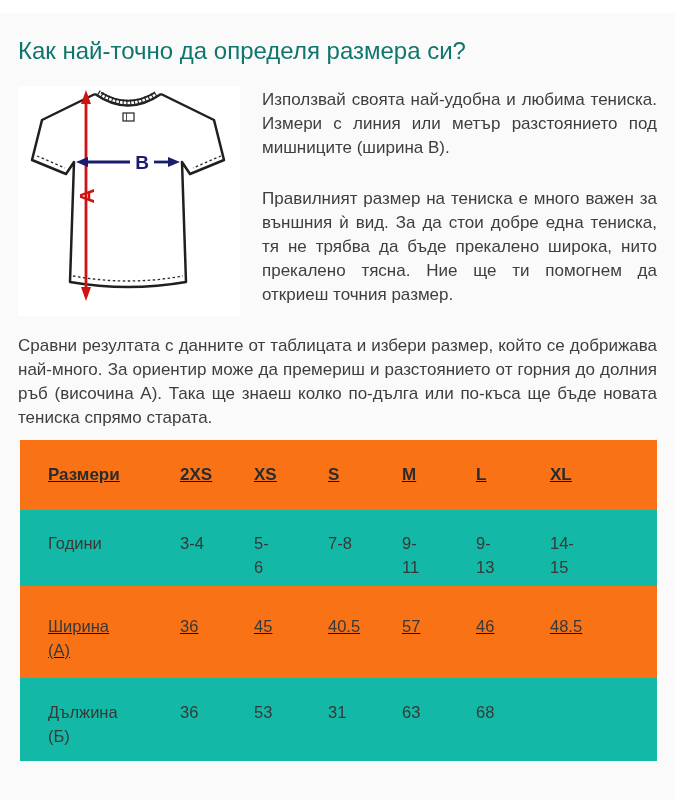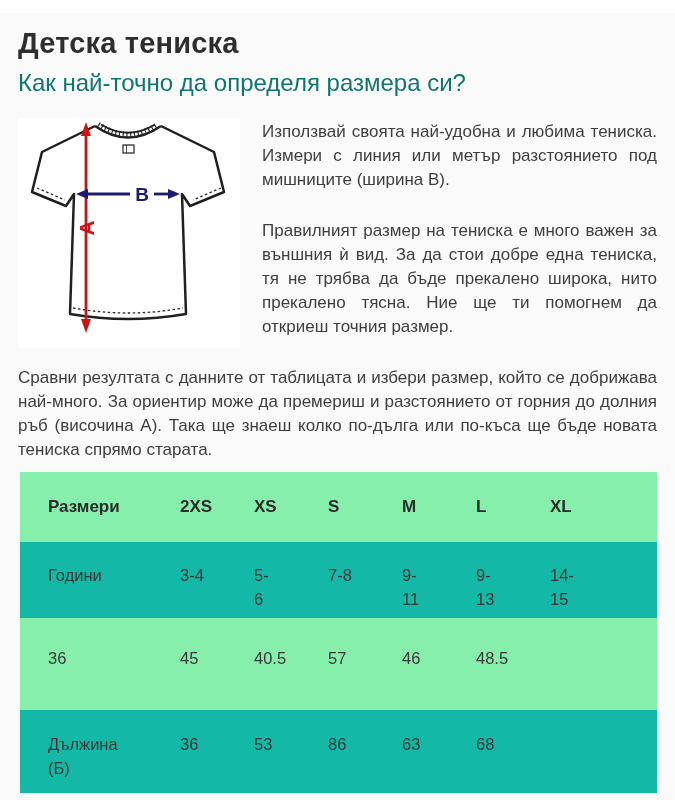--- a/index.html
+++ b/index.html
@@ -36,21 +36,21 @@
     text-align:justify;
   }
 
   .size-table { margin:10px 0 0 2px; width:637px; }
   .t-row {
     display:grid;
     grid-template-columns:132px repeat(6,74px);
     padding-left:28px;
     background:#14b8a6;
   }
-  .t-row.gray { background:#86efac; }
+  .t-row.gray { background:#f97316;text-decoration:underline; }
   .t-head { height:70px; align-items:center; }
   .t-head .cell {
     font-weight:700; font-size:17px; color:#2b2b2b;
   }
   .t-body { }
   .cell {
     font-size:16.5px; line-height:24px; color:#383838;
     white-space:pre-line;
   }
   .cell.val { }
@@ -60,21 +60,20 @@
 
   svg text { font-family:"Liberation Sans", sans-serif; }
 </style>
 </head>
 <body>
 
 <div class="top-strip"></div>
 
 <div class="content">
 
-  <h1 class="page-title">Детска тениска</h1>
   <h2 class="page-subtitle">Как най-точно да определя размера си?</h2>
 
   <div class="intro">
 
     <div class="diagram-box">
       <svg width="222" height="230" viewBox="0 0 222 230">
 
         <path d="M77,8 L24,34 L14,74 L48,88 L56,76 L52,196 Q110,206 168,196 L164,76 L172,88 L206,74 L196,34 L143,8" fill="#ffffff" stroke="#1f1f1f" stroke-width="2.5" stroke-linejoin="round"></path>
 
         <path d="M77,8 Q110,31 143,8" fill="none" stroke="#1f1f1f" stroke-width="2.3"></path>
@@ -132,32 +131,34 @@
       <div class="cell val">7-8</div>
       <div class="cell val">9-
 11</div>
       <div class="cell val">9-
 13</div>
       <div class="cell val">14-
 15</div>
     </div>
 
     <div class="t-row t-body r2 gray">
+      <div class="cell">Ширина
+(А)</div>
       <div class="cell val">36</div>
       <div class="cell val">45</div>
       <div class="cell val">40.5</div>
       <div class="cell val">57</div>
       <div class="cell val">46</div>
       <div class="cell val">48.5</div>
     </div>
 
     <div class="t-row t-body r3">
       <div class="cell">Дължина
 (Б)</div>
       <div class="cell val">36</div>
       <div class="cell val">53</div>
-      <div class="cell val">86</div>
+      <div class="cell val">31</div>
       <div class="cell val">63</div>
       <div class="cell val">68</div>
     </div>
 
   </div>
 </div>
 
 </body></html>

